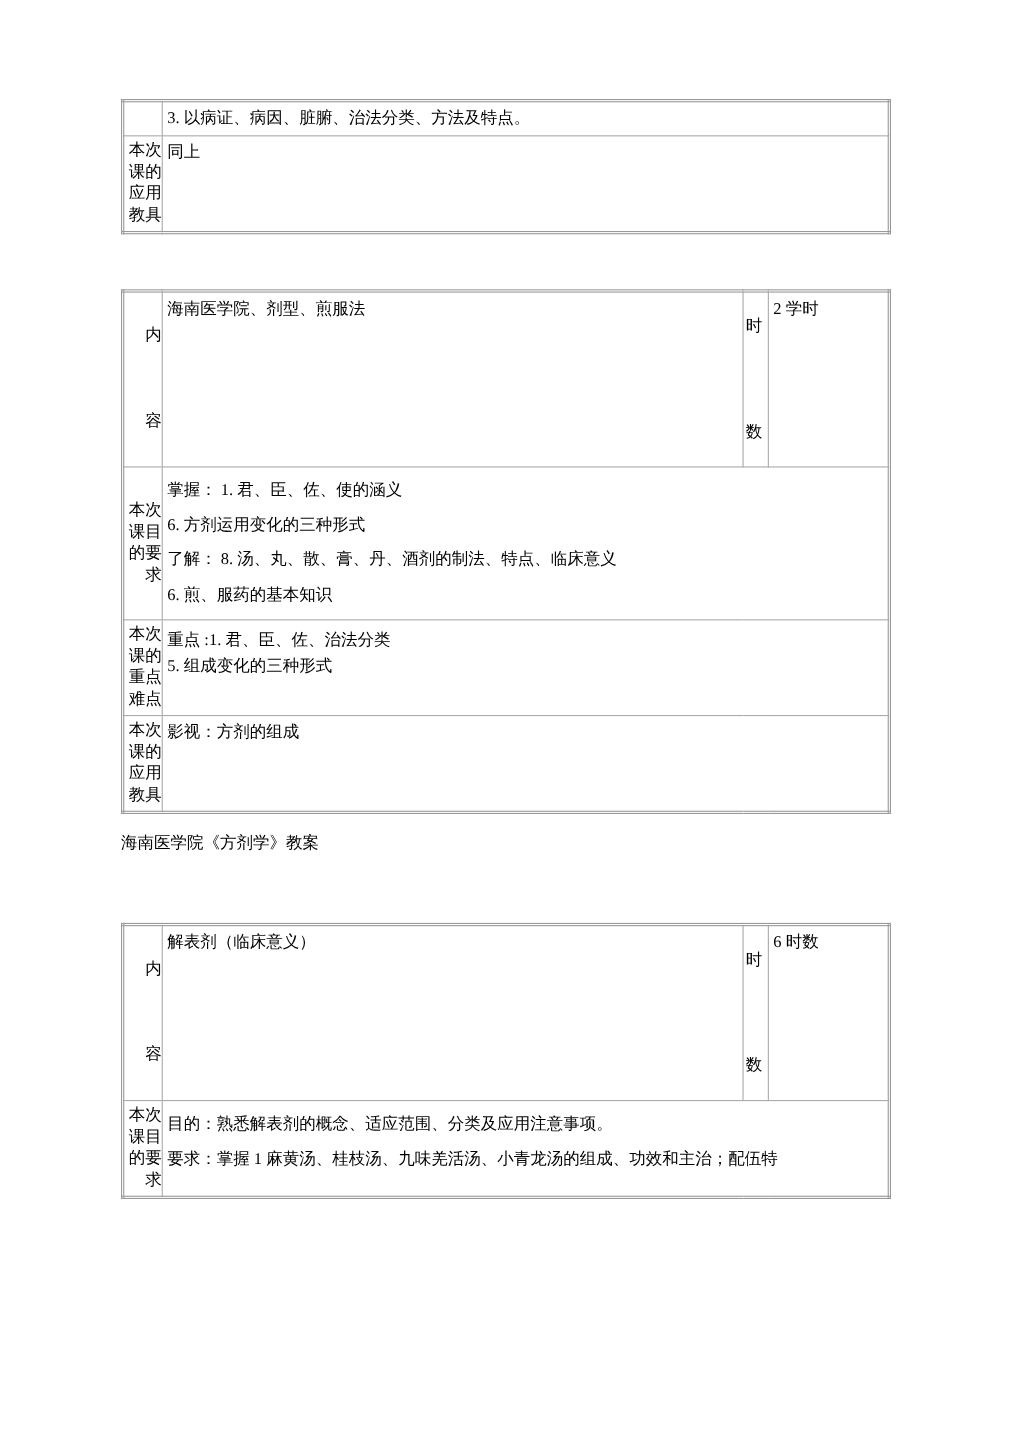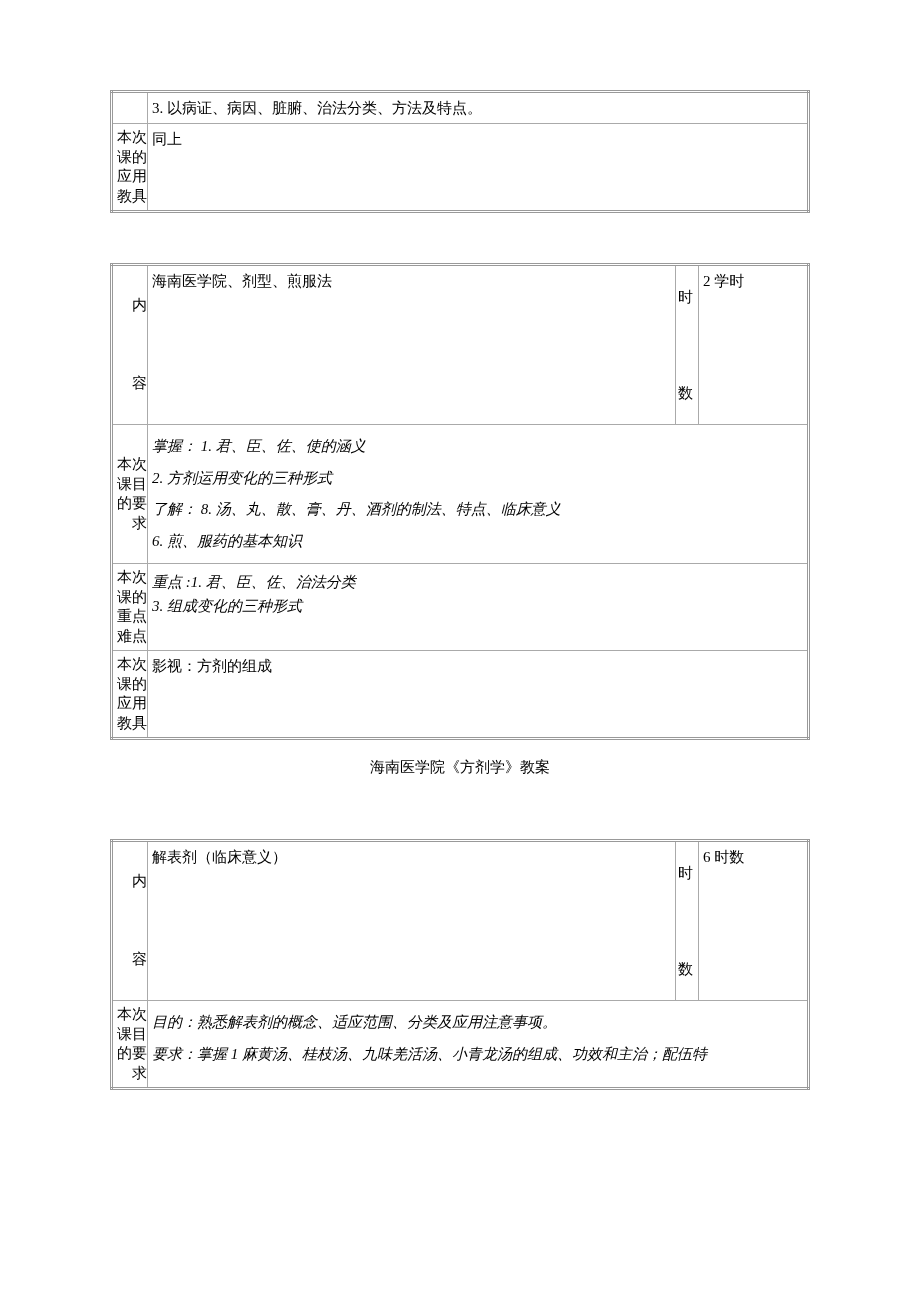--- a/index.html
+++ b/index.html
@@ -38,28 +38,26 @@
       width: 18px;
       text-align: left;
       vertical-align: middle;
       padding: 4px 2px;
     }
     td.hours-val {
       width: 100px;
       vertical-align: top;
     }
     .caption {
-      text-align: center;
       margin-top: -35px;
       margin-bottom: 60px;
     }
     .multi-line {
       line-height: 2.1;
       padding: 6px 4px;
-      font-style: italic;
     }
     .content-tall {
       height: 150px;
     }
   </style>
 </head>
 <body>
 
 <table>
   <tbody>
@@ -87,30 +85,30 @@
 
 
 
 数</td>
     <td class="hours-val">2 学时</td>
   </tr>
   <tr>
     <td class="label-cell">本次课目的要求</td>
     <td colspan="3" class="multi-line">
       <div>掌握： 1. 君、臣、佐、使的涵义</div>
-      <div>2. 方剂运用变化的三种形式</div>
+      <div>6. 方剂运用变化的三种形式</div>
       <div>了解： 8. 汤、丸、散、膏、丹、酒剂的制法、特点、临床意义</div>
       <div>6. 煎、服药的基本知识</div>
     </td>
   </tr>
   <tr>
     <td class="label-cell">本次课的重点难点</td>
     <td colspan="3" class="multi-line" style="line-height:1.6;">
       <div>重点 :1. 君、臣、佐、治法分类</div>
-      <div>3. 组成变化的三种形式</div>
+      <div>5. 组成变化的三种形式</div>
     </td>
   </tr>
   <tr>
     <td class="label-cell">本次课的应用教具</td>
     <td colspan="3">影视：方剂的组成</td>
   </tr>
 </tbody>
   </table>
 
 <div class="caption">海南医学院《方剂学》教案</div>

